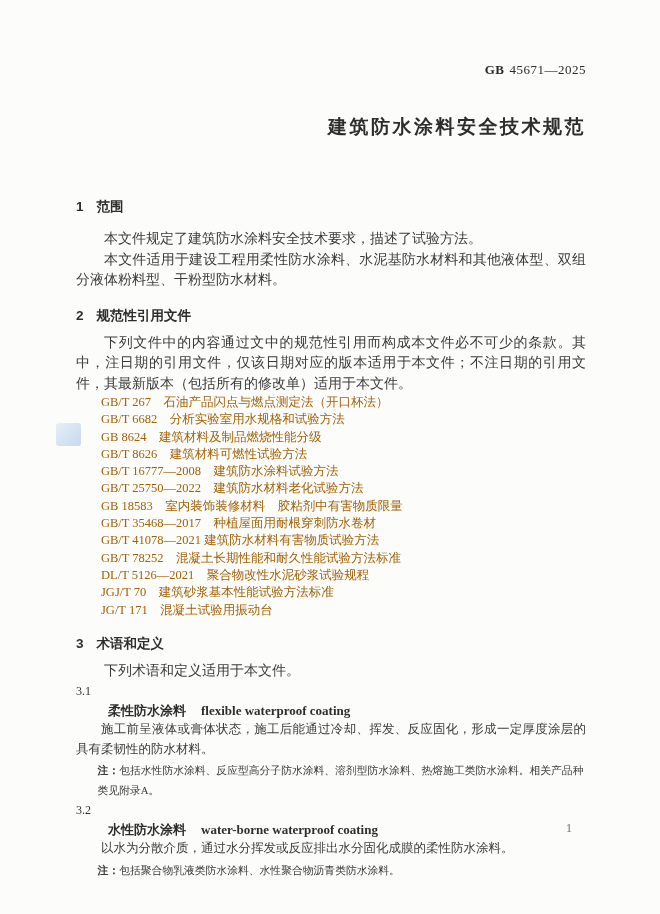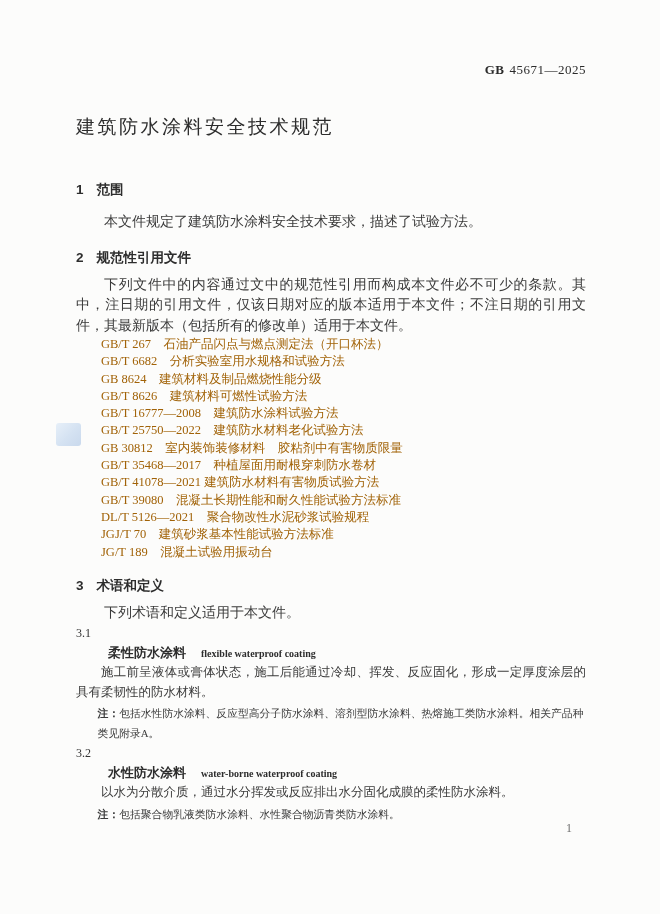--- a/index.html
+++ b/index.html
@@ -16,37 +16,37 @@
   .doc-code{
     text-align:right;
     font-size:13px;
     color:#2b2b2b;
     letter-spacing:.5px;
     line-height:15px;
   }
   .doc-code .prefix{font-weight:bold;margin-right:5px;}
   .doc-title{
     margin:36px 0 0;
-    text-align:left;
+    text-align:right;
     font-family:"Liberation Sans","DejaVu Sans",sans-serif;
-    font-weight:normal;
+    font-weight:bold;
     font-size:19px;
     letter-spacing:2.5px;
     color:#2d2d2d;
     line-height:27px;
   }
   .sec-heading{
     font-family:"Liberation Sans","DejaVu Sans",sans-serif;
     font-weight:bold;
     font-size:13.5px;
     color:#2d2d2d;
     line-height:18px;
   }
   .sec-heading .sec-num{margin-right:13px;}
-  .mt-sec1{margin-top:41px;}
+  .mt-sec1{margin-top:58px;}
   .mt-sec2{margin-top:16px;}
   .mt-sec3{margin-top:16px;}
   .para{
     margin:0;
     font-size:14px;
     line-height:20.5px;
     text-align:justify;
     text-indent:2em;
     color:#3a3a3a;
   }
@@ -72,21 +72,21 @@
   }
   .term-cn{
     font-family:"Liberation Sans","DejaVu Sans",sans-serif;
     font-weight:bold;
     font-size:13px;
     color:#2d2d2d;
   }
   .term-en{
     font-family:"Liberation Serif","DejaVu Serif",serif;
     font-weight:bold;
-    font-size:10px;
+    font-size:13px;
     color:#2d2d2d;
     margin-left:15px;
   }
   .term-def{
     margin:0;
     font-size:12.5px;
     line-height:19.5px;
     text-align:justify;
     text-indent:2em;
   }
@@ -124,39 +124,40 @@
   <div class="doc-code">
     <span class="prefix">GB</span><span>45671—2025</span>
   </div>
 
   <h1 class="doc-title">建筑防水涂料安全技术规范</h1>
 
   <div class="sec-heading mt-sec1">
     <span class="sec-num">1</span><span>范围</span>
   </div>
   <p class="para mt-p1">本文件规定了建筑防水涂料安全技术要求，描述了试验方法。</p>
+  <p class="para">本文件适用于建设工程用柔性防水涂料、水泥基防水材料和其他液体型、双组分液体粉料型、干粉型防水材料。</p>
 
   <div class="sec-heading mt-sec2">
     <span class="sec-num">2</span><span>规范性引用文件</span>
   </div>
   <p class="para mt-p0">下列文件中的内容通过文中的规范性引用而构成本文件必不可少的条款。其中，注日期的引用文件，仅该日期对应的版本适用于本文件；不注日期的引用文件，其最新版本（包括所有的修改单）适用于本文件。</p>
   <ul class="refs">
     <li>GB/T 267　石油产品闪点与燃点测定法（开口杯法）</li>
     <li>GB/T 6682　分析实验室用水规格和试验方法</li>
     <li>GB 8624　建筑材料及制品燃烧性能分级</li>
     <li>GB/T 8626　建筑材料可燃性试验方法</li>
     <li>GB/T 16777—2008　建筑防水涂料试验方法</li>
     <li>GB/T 25750—2022　建筑防水材料老化试验方法</li>
-    <li>GB 30812　室内装饰装修材料　胶粘剂中有害物质限量</li>
+    <li>GB 18583　室内装饰装修材料　胶粘剂中有害物质限量</li>
     <li>GB/T 35468—2017　种植屋面用耐根穿刺防水卷材</li>
     <li>GB/T 41078—2021 建筑防水材料有害物质试验方法</li>
-    <li>GB/T 39080　混凝土长期性能和耐久性能试验方法标准</li>
+    <li>GB/T 78252　混凝土长期性能和耐久性能试验方法标准</li>
     <li>DL/T 5126—2021　聚合物改性水泥砂浆试验规程</li>
     <li>JGJ/T 70　建筑砂浆基本性能试验方法标准</li>
-    <li>JG/T 189　混凝土试验用振动台</li>
+    <li>JG/T 171　混凝土试验用振动台</li>
   </ul>
 
   <div class="sec-heading mt-sec3">
     <span class="sec-num">3</span><span>术语和定义</span>
   </div>
   <p class="para mt-p0">下列术语和定义适用于本文件。</p>
 
   <div class="term-num">3.1</div>
   <div class="term-line">
     <span class="term-cn">柔性防水涂料</span><span class="term-en">flexible waterproof coating</span>

